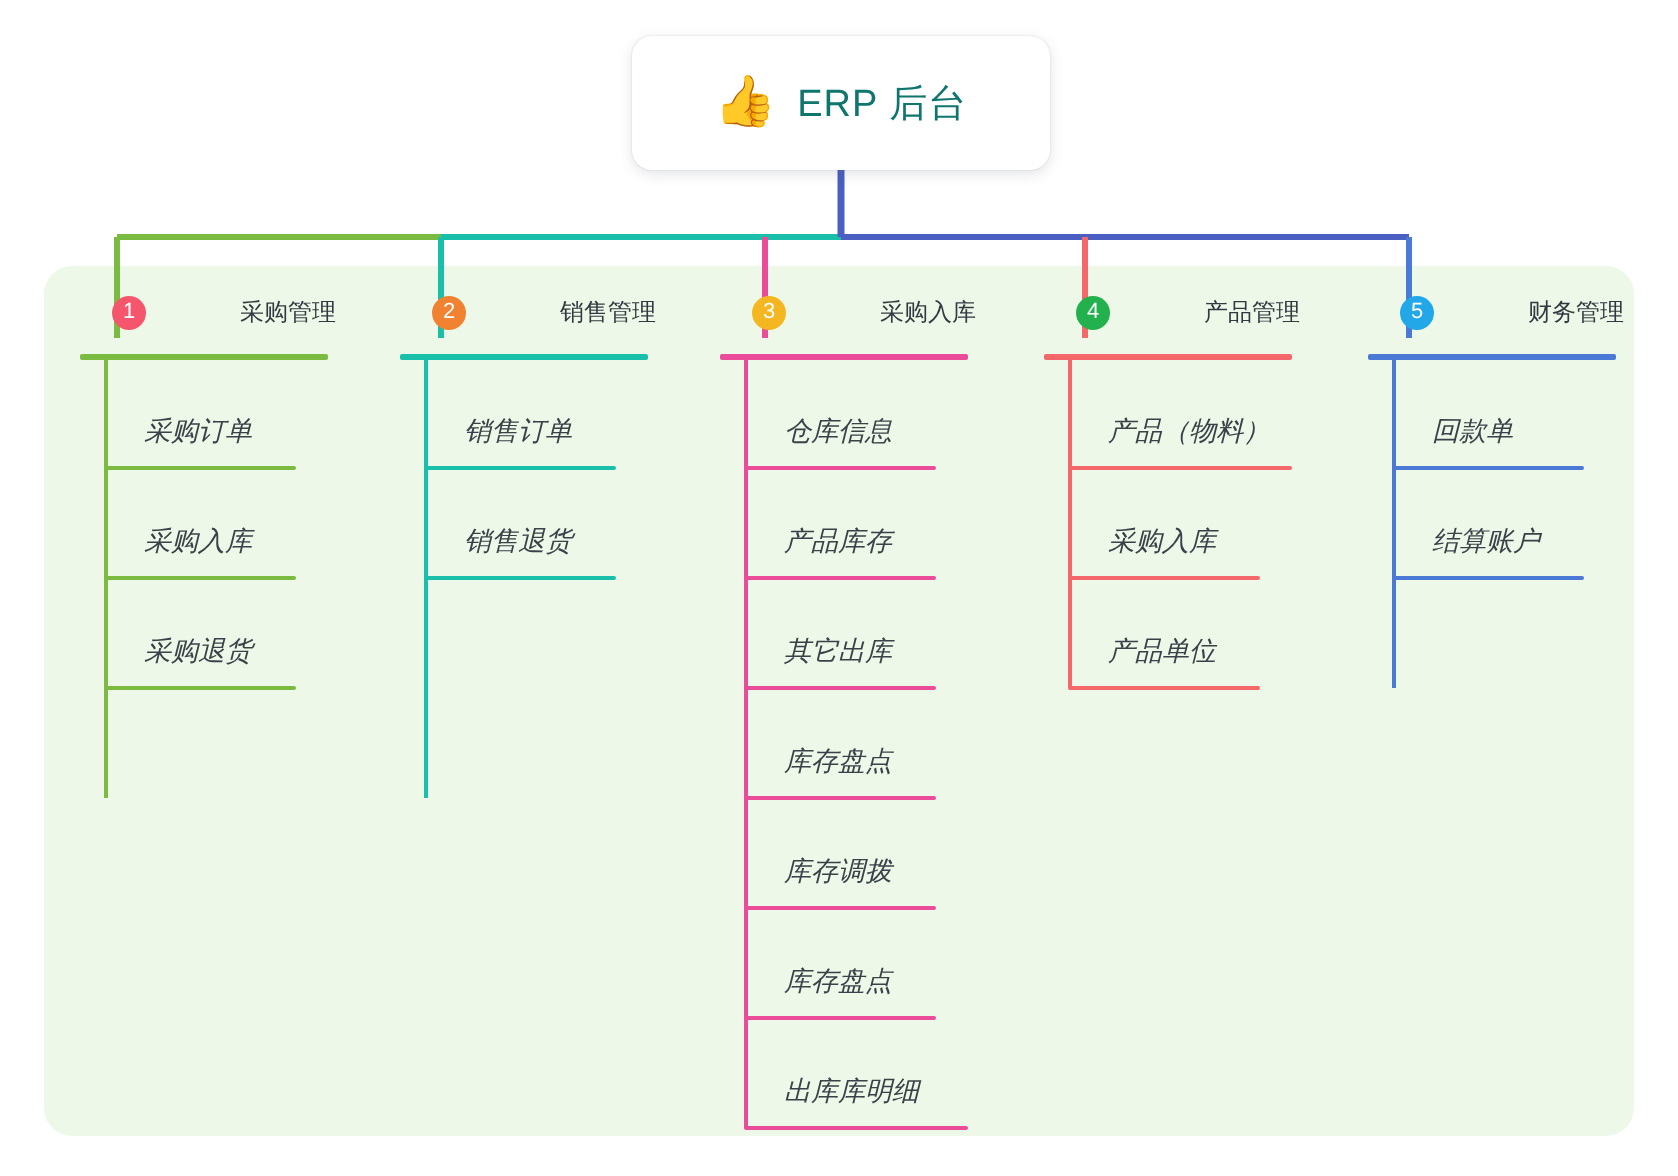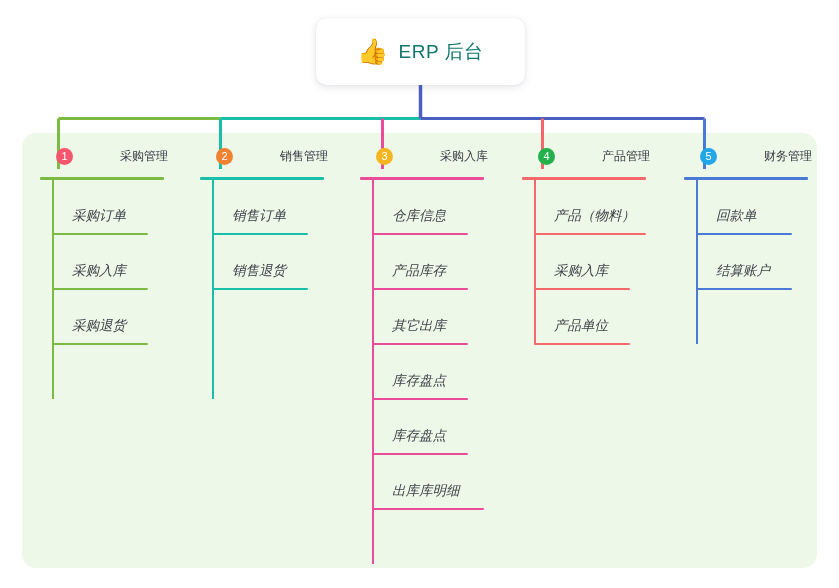--- a/index.html
+++ b/index.html
@@ -242,20 +242,24 @@
           </div>
           <div class="item">
             <span class="item-label">其它出库</span>
             <div class="item-rule" style="background: rgb(234, 76, 154);"></div>
           </div>
           <div class="item">
             <span class="item-label">库存盘点</span>
             <div class="item-rule" style="background: rgb(234, 76, 154);"></div>
           </div>
           <div class="item">
+            <span class="item-label">库存调拨</span>
+            <div class="item-rule" style="background: rgb(234, 76, 154);"></div>
+          </div>
+          <div class="item">
             <span class="item-label">库存盘点</span>
             <div class="item-rule" style="background: rgb(234, 76, 154);"></div>
           </div>
           <div class="item">
             <span class="item-label">出库库明细</span>
             <div class="item-rule wide" style="background: rgb(234, 76, 154);"></div>
           </div>
         </div>
       </div>
       <div class="column col-3">

